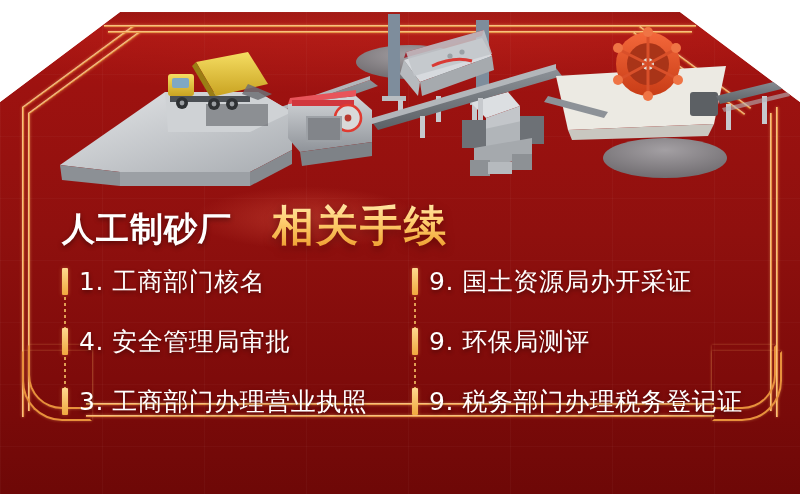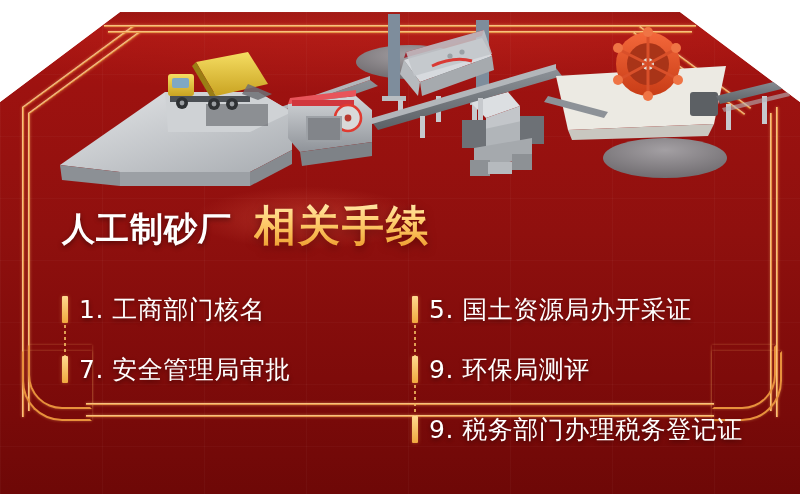--- a/index.html
+++ b/index.html
@@ -54,35 +54,35 @@
   #scene{position:absolute;left:0;top:0;width:800px;height:200px;overflow:visible;}
 
   
   #headline{position:absolute;left:62px;top:198px;display:flex;align-items:baseline;}
   #h-white{
     font-size:33px;font-weight:bold;color:#ffffff;letter-spacing:1px;
     text-shadow:0 2px 5px rgba(0,0,0,.45);
     font-family:"DejaVu Sans","Liberation Sans",sans-serif;
   }
   #h-gold{
-    margin-left:22px;font-size:42px;font-weight:bold;letter-spacing:2px;
+    margin-left:40px;font-size:42px;font-weight:bold;letter-spacing:2px;
     font-family:"DejaVu Sans","Liberation Sans",sans-serif;
     background:linear-gradient(180deg,#ffe9ae 4%,#ffcf72 40%,#f6b44a 70%,#e98f22 100%);
     -webkit-background-clip:text;background-clip:text;
     -webkit-text-fill-color:transparent;color:#f5bc55;
     filter:drop-shadow(0 3px 4px rgba(60,0,0,.55));
   }
   #h-glow{
     position:absolute;left:172px;top:186px;width:270px;height:64px;
     background:radial-gradient(60% 70% at 50% 50%,rgba(255,120,90,.30),rgba(255,80,60,0) 70%);
     pointer-events:none;
   }
 
   
-  #list{position:absolute;left:0;top:279px;width:800px;height:180px;}
+  #list{position:absolute;left:0;top:251px;width:800px;height:180px;}
   .col{position:absolute;top:0;width:360px;}
   #col-left{left:62px;}
   #col-right{left:412px;}
 
   .item{position:relative;height:60px;display:flex;align-items:center;}
   .bar{
     width:6px;height:27px;flex:0 0 6px;
     background:linear-gradient(180deg,#ffd98f,#f0a83f);
     border-radius:1px;box-shadow:0 0 4px rgba(255,190,110,.35);
   }
@@ -302,29 +302,34 @@
   <div id="list">
 
     <div class="col" id="col-left">
       <div class="item">
         <span class="bar"></span>
         <span class="txt">1. 工商部门核名</span>
         <span class="dots"></span>
       </div>
       <div class="item">
         <span class="bar"></span>
-        <span class="txt">7. 安全管理局审批</span>
+        <span class="txt">4. 安全管理局审批</span>
         <span class="dots"></span>
       </div>
+      <div class="item">
+        <span class="bar"></span>
+        <span class="txt">3. 工商部门办理营业执照</span>
+
+      </div>
     </div>
 
     <div class="col" id="col-right">
       <div class="item">
         <span class="bar"></span>
-        <span class="txt">5. 国土资源局办开采证</span>
+        <span class="txt">9. 国土资源局办开采证</span>
         <span class="dots"></span>
       </div>
       <div class="item">
         <span class="bar"></span>
         <span class="txt">9. 环保局测评</span>
         <span class="dots"></span>
       </div>
       <div class="item">
         <span class="bar"></span>
         <span class="txt">9. 税务部门办理税务登记证</span>

